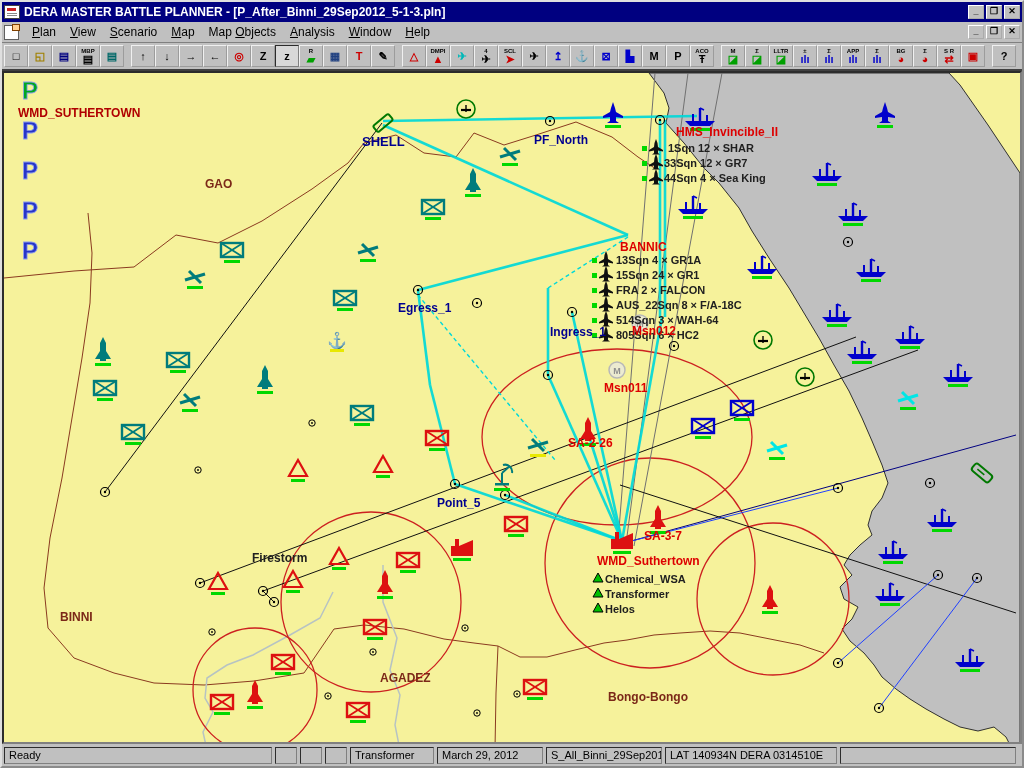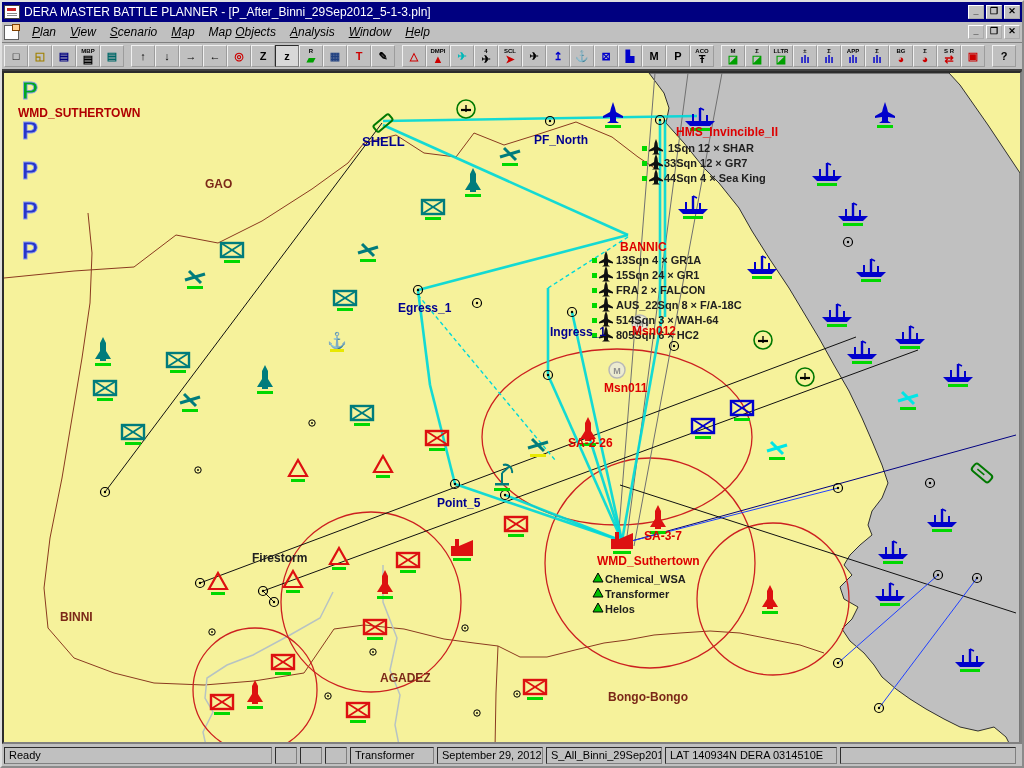--- a/index.html
+++ b/index.html
@@ -5,21 +5,21 @@
   * { box-sizing: border-box; margin:0; padding:0; }
   html,body { width:1024px; height:768px; overflow:hidden; background:#c0c0c0;
     font-family:"Liberation Sans", sans-serif; }
   .app { width:1024px; height:768px; border:2px outset #dfdfdf; display:flex; flex-direction:column; background:#c0c0c0; }
 
   
   .titlebar { height:20px; background:#000080; display:flex; align-items:center; padding:1px 2px; }
   .titlebar .ticon { width:16px; height:14px; margin-right:4px; position:relative; background:#fff; border:1px solid #404040; }
   .titlebar .ticon::after { content:""; position:absolute; left:2px; top:2px; width:9px; height:3px; background:#cc2222; }
   .titlebar .ticon::before { content:""; position:absolute; left:2px; bottom:2px; width:10px; height:1px; box-shadow:0 -2px 0 #888, 0 0 0 #888; background:#888; }
-  .title-text { color:#fff; font-weight:normal; font-size:12px; flex:1; white-space:nowrap; overflow:hidden; }
+  .title-text { color:#fff; font-weight:bold; font-size:12px; flex:1; white-space:nowrap; overflow:hidden; }
   .winbtns { display:flex; gap:2px; }
   .wbtn { width:16px; height:14px; background:#c0c0c0; border:1px outset #fff; font-size:9px; line-height:11px; text-align:center; font-weight:bold; color:#000; }
 
   
   .menubar { height:21px; background:#c0c0c0; display:flex; align-items:center; padding:0 2px; border-bottom:1px solid #808080; }
   .micon { width:15px; height:15px; background:#fff; border:1px solid #606060; margin-right:6px; position:relative; }
   .micon::after{ content:""; position:absolute; right:-2px; top:-2px; width:6px; height:5px; background:#ffd090; border:1px solid #804000; }
   .menu-item { padding:2px 7px; font-size:12px; color:#000; }
   .menu-item u { text-decoration:underline; }
   .menubar .winbtns { margin-left:auto; }
@@ -50,21 +50,21 @@
     <div class="title-text">DERA MASTER BATTLE PLANNER - [P_After_Binni_29Sep2012_5-1-3.pln]</div>
     <div class="winbtns">
       <div class="wbtn">_</div>
       <div class="wbtn">❐</div>
       <div class="wbtn">✕</div>
     </div>
   </div>
 
   <div class="menubar">
     <div class="micon"></div>
-    <div id="menu-items" style="display:flex;font-style:italic;">
+    <div id="menu-items" style="display:flex;">
         <div class="menu-item"><u>P</u>lan</div>
         <div class="menu-item"><u>V</u>iew</div>
         <div class="menu-item"><u>S</u>cenario</div>
         <div class="menu-item"><u>M</u>ap</div>
         <div class="menu-item">Map <u>O</u>bjects</div>
         <div class="menu-item"><u>A</u>nalysis</div>
         <div class="menu-item"><u>W</u>indow</div>
         <div class="menu-item"><u>H</u>elp</div>
       </div>
     <div class="winbtns">
@@ -835,19 +835,19 @@
         <text x="604" y="628" font-size="12" font-weight="bold" fill="#7b2818">Bongo-Bongo</text>
       </svg>
   </div>
 
   <div class="statusbar" id="statusbar">
       <div class="spanel" style="width: 268px; flex: 0 0 268px;">Ready</div>
       <div class="spanel" style="width: 22px;"></div>
       <div class="spanel" style="width: 22px;"></div>
       <div class="spanel" style="width: 22px;"></div>
       <div class="spanel" style="width: 84px;">Transformer</div>
-      <div class="spanel" style="width: 106px;">September 29, 2012</div>
+      <div class="spanel" style="width: 106px;">March 29, 2012</div>
       <div class="spanel" style="width: 116px;">S_All_Binni_29Sep201</div>
       <div class="spanel" style="width: 172px;">LAT 140934N   DERA 0314510E</div>
       <div class="spanel" style="width: 176px;"></div>
     </div>
 
 </div>
 
 </body></html>

